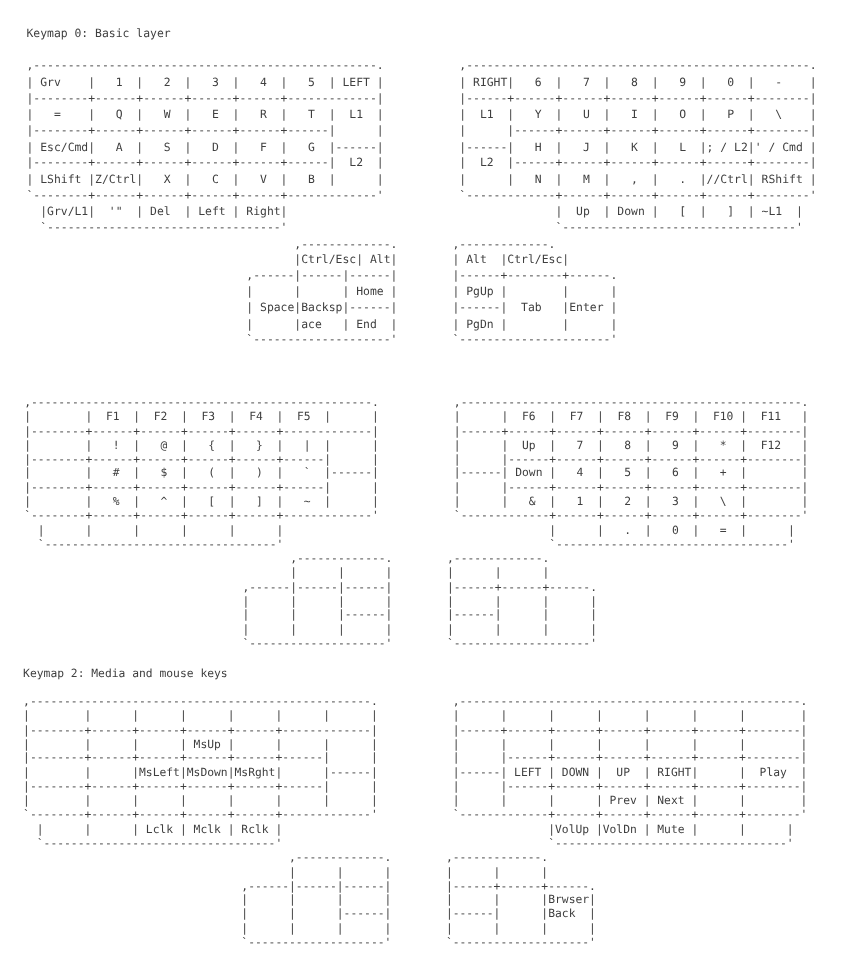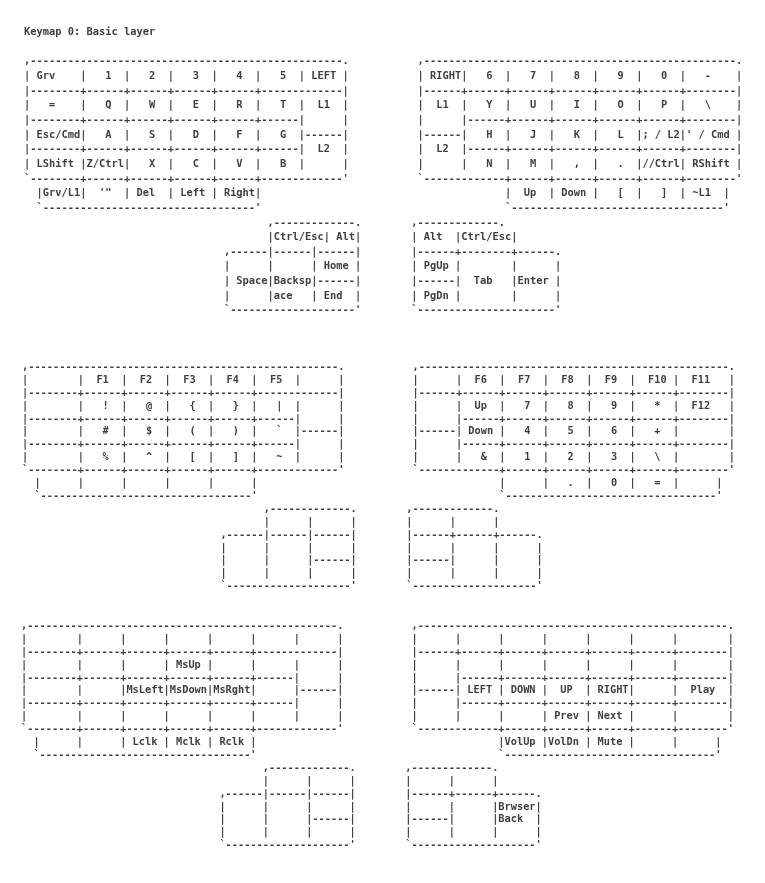--- a/index.html
+++ b/index.html
@@ -2,21 +2,20 @@
 <html><head>
 <meta charset="utf-8">
 <style>
   html, body { margin: 0; padding: 0; background: #ffffff; }
   .page {
     position: relative;
     width: 765px;
     height: 883px;
     background: #ffffff;
     overflow: hidden;
-    font-weight: bold;
   }
   .sec { position: absolute; }
   .sec pre {
     margin: 0;
     font-family: "DejaVu Sans Mono", "Liberation Mono", monospace;
     color: #3f3f3f;
     font-size: inherit;
     line-height: inherit;
     white-space: pre;
   }
@@ -69,20 +68,21 @@
                                        ,-------------.        ,-------------.
                                        |      |      |        |      |      |
                                 ,------|------|------|        |------+------+------.
                                 |      |      |      |        |      |      |      |
                                 |      |      |------|        |------|      |      |
                                 |      |      |      |        |      |      |      |
                                 `--------------------'        `--------------------'</pre>
   </section>
 
   <section class="sec" id="sec2">
+    <pre class="title">Keymap 2: Media and mouse keys</pre>
     <pre class="art">,--------------------------------------------------.           ,--------------------------------------------------.
 |        |      |      |      |      |      |      |           |      |      |      |      |      |      |        |
 |--------+------+------+------+------+-------------|           |------+------+------+------+------+------+--------|
 |        |      |      | MsUp |      |      |      |           |      |      |      |      |      |      |        |
 |--------+------+------+------+------+------|      |           |      |------+------+------+------+------+--------|
 |        |      |MsLeft|MsDown|MsRght|      |------|           |------| LEFT | DOWN |  UP  | RIGHT|      |  Play  |
 |--------+------+------+------+------+------|      |           |      |------+------+------+------+------+--------|
 |        |      |      |      |      |      |      |           |      |      |      | Prev | Next |      |        |
 `--------+------+------+------+------+-------------'           `-------------+------+------+------+------+--------'
   |      |      | Lclk | Mclk | Rclk |                                       |VolUp |VolDn | Mute |      |      |

